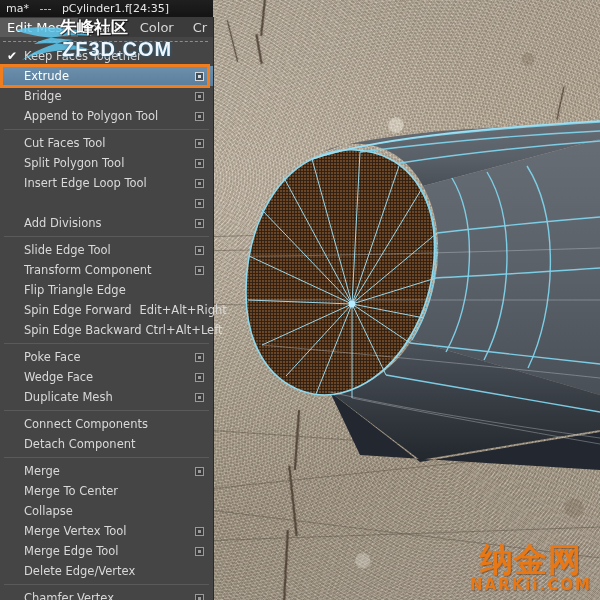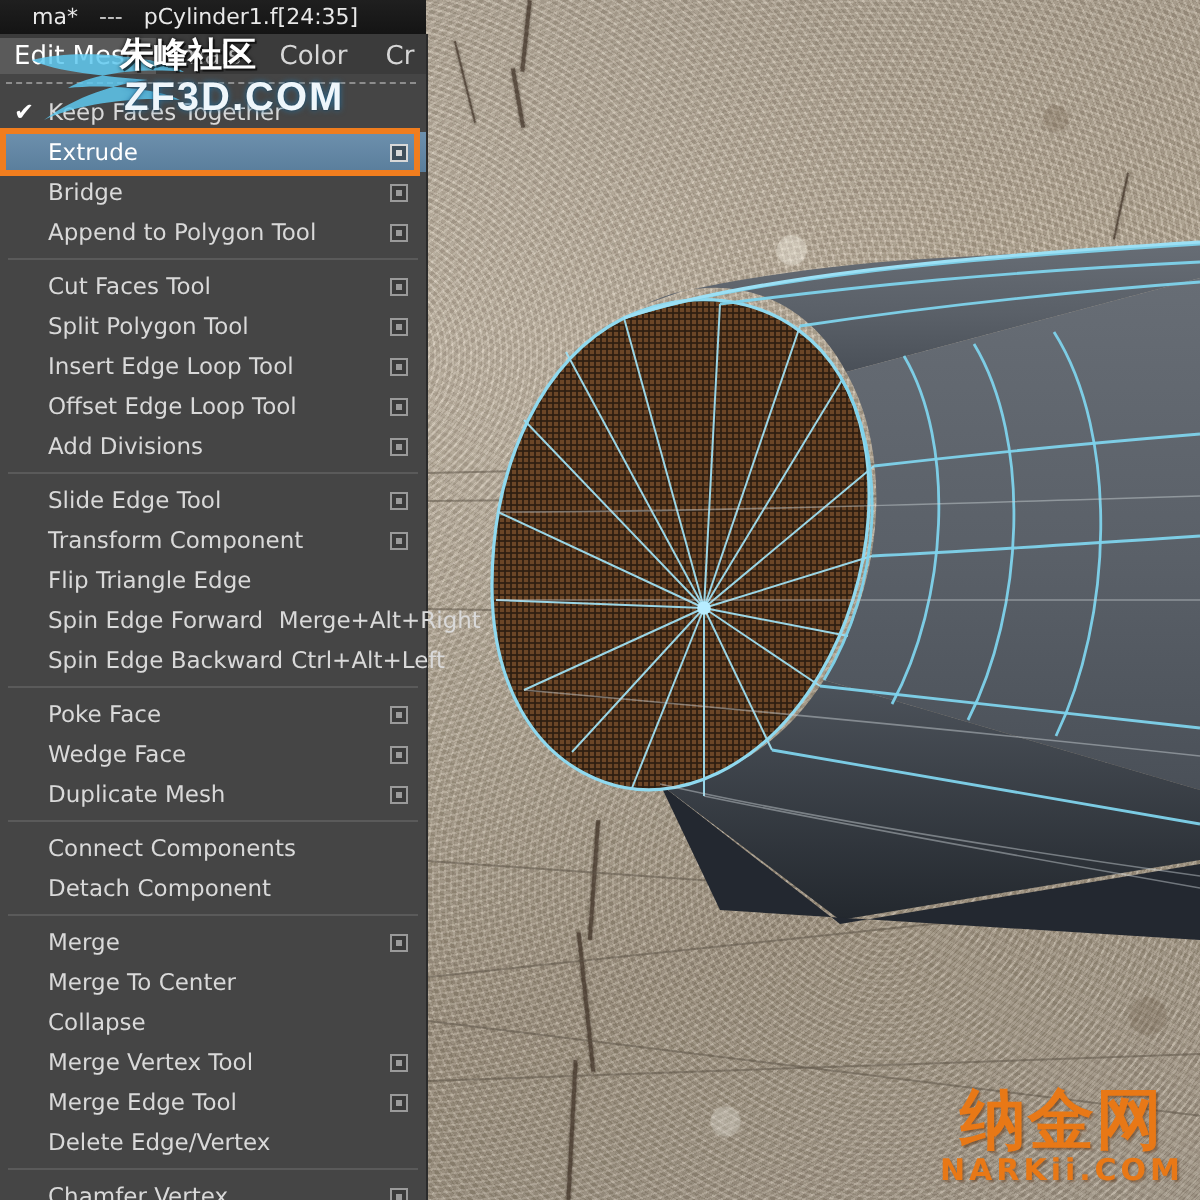--- a/index.html
+++ b/index.html
@@ -84,21 +84,21 @@
     width: 213px; height: 17px;
     background: linear-gradient(180deg, #1f1f1f 0%, #141414 100%);
     color: #e8e8e8;
     font-size: 11px;
     line-height: 17px;
     white-space: nowrap;
     overflow: hidden;
     z-index: 45;
   }
   .titlebar .t-seg { display: inline-block; }
-  .t-name { padding-left: 16px; }
+  .t-name { padding-left: 6px; }
   .t-dash { padding: 0 7px; color: #cfcfcf; }
 
   .menubar {
     position: absolute;
     left: 0; top: 17px;
     width: 213px; height: 20px;
     background: #3b3b3b;
     z-index: 46;
     white-space: nowrap;
     overflow: hidden;
@@ -424,42 +424,41 @@
         </div>
         <div class="mi">
           <span class="lbl">Split Polygon Tool</span>
           <span class="optbox"></span>
         </div>
         <div class="mi">
           <span class="lbl">Insert Edge Loop Tool</span>
           <span class="optbox"></span>
         </div>
         <div class="mi">
-          <span class="lbl">Offset Edge Loop Tool</span>
           <span class="optbox"></span>
         </div>
         <div class="mi">
           <span class="lbl">Add Divisions</span>
           <span class="optbox"></span>
         </div>
         <div class="sep"></div>
         <div class="mi">
           <span class="lbl">Slide Edge Tool</span>
           <span class="optbox"></span>
         </div>
         <div class="mi">
           <span class="lbl">Transform Component</span>
           <span class="optbox"></span>
         </div>
         <div class="mi">
           <span class="lbl">Flip Triangle Edge</span>
         </div>
         <div class="mi">
           <span class="lbl">Spin Edge Forward</span>
-          <span class="lbl accel" style="left: 139.4px;">Merge+Alt+Right</span>
+          <span class="lbl accel" style="left: 139.4px;">Edit+Alt+Right</span>
         </div>
         <div class="mi">
           <span class="lbl">Spin Edge Backward</span>
           <span class="lbl accel" style="left: 145.6px;">Ctrl+Alt+Left</span>
         </div>
         <div class="sep"></div>
         <div class="mi">
           <span class="lbl">Poke Face</span>
           <span class="optbox"></span>
         </div>

